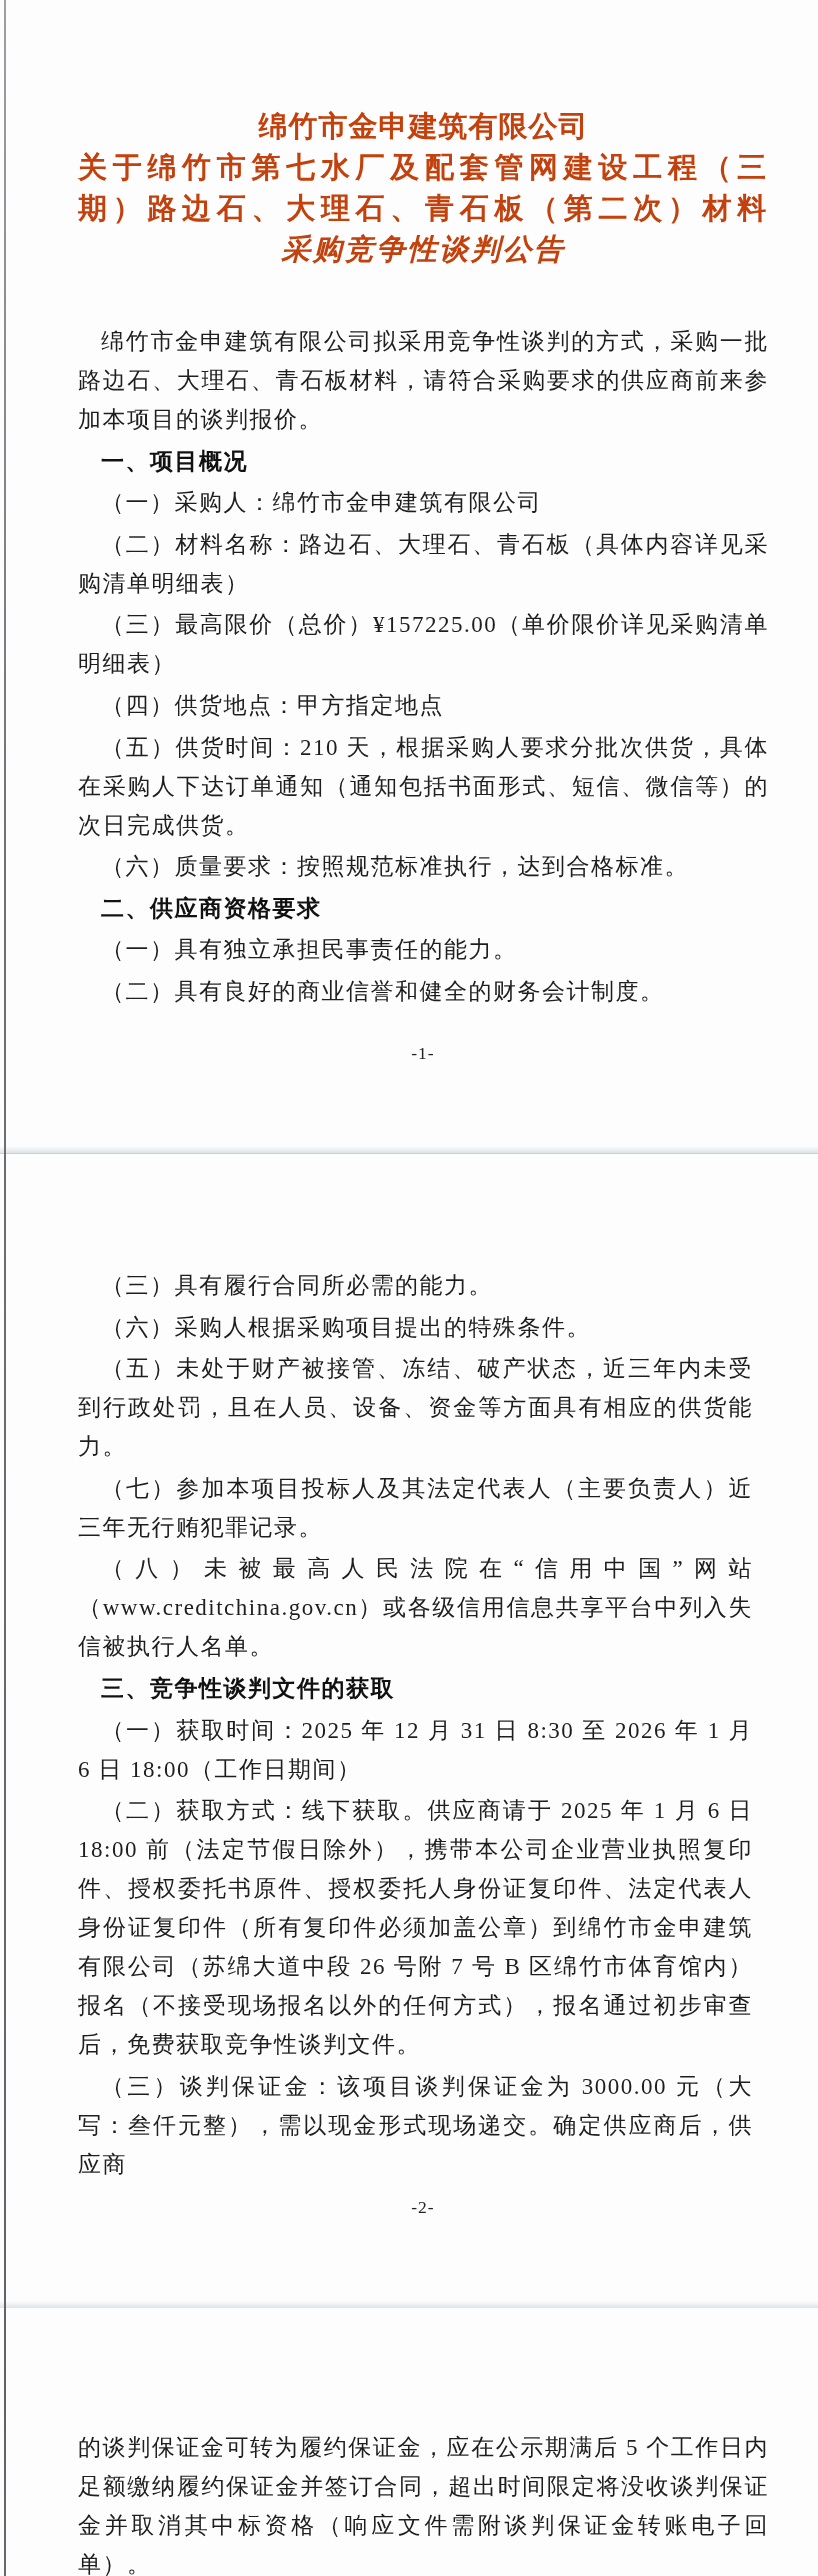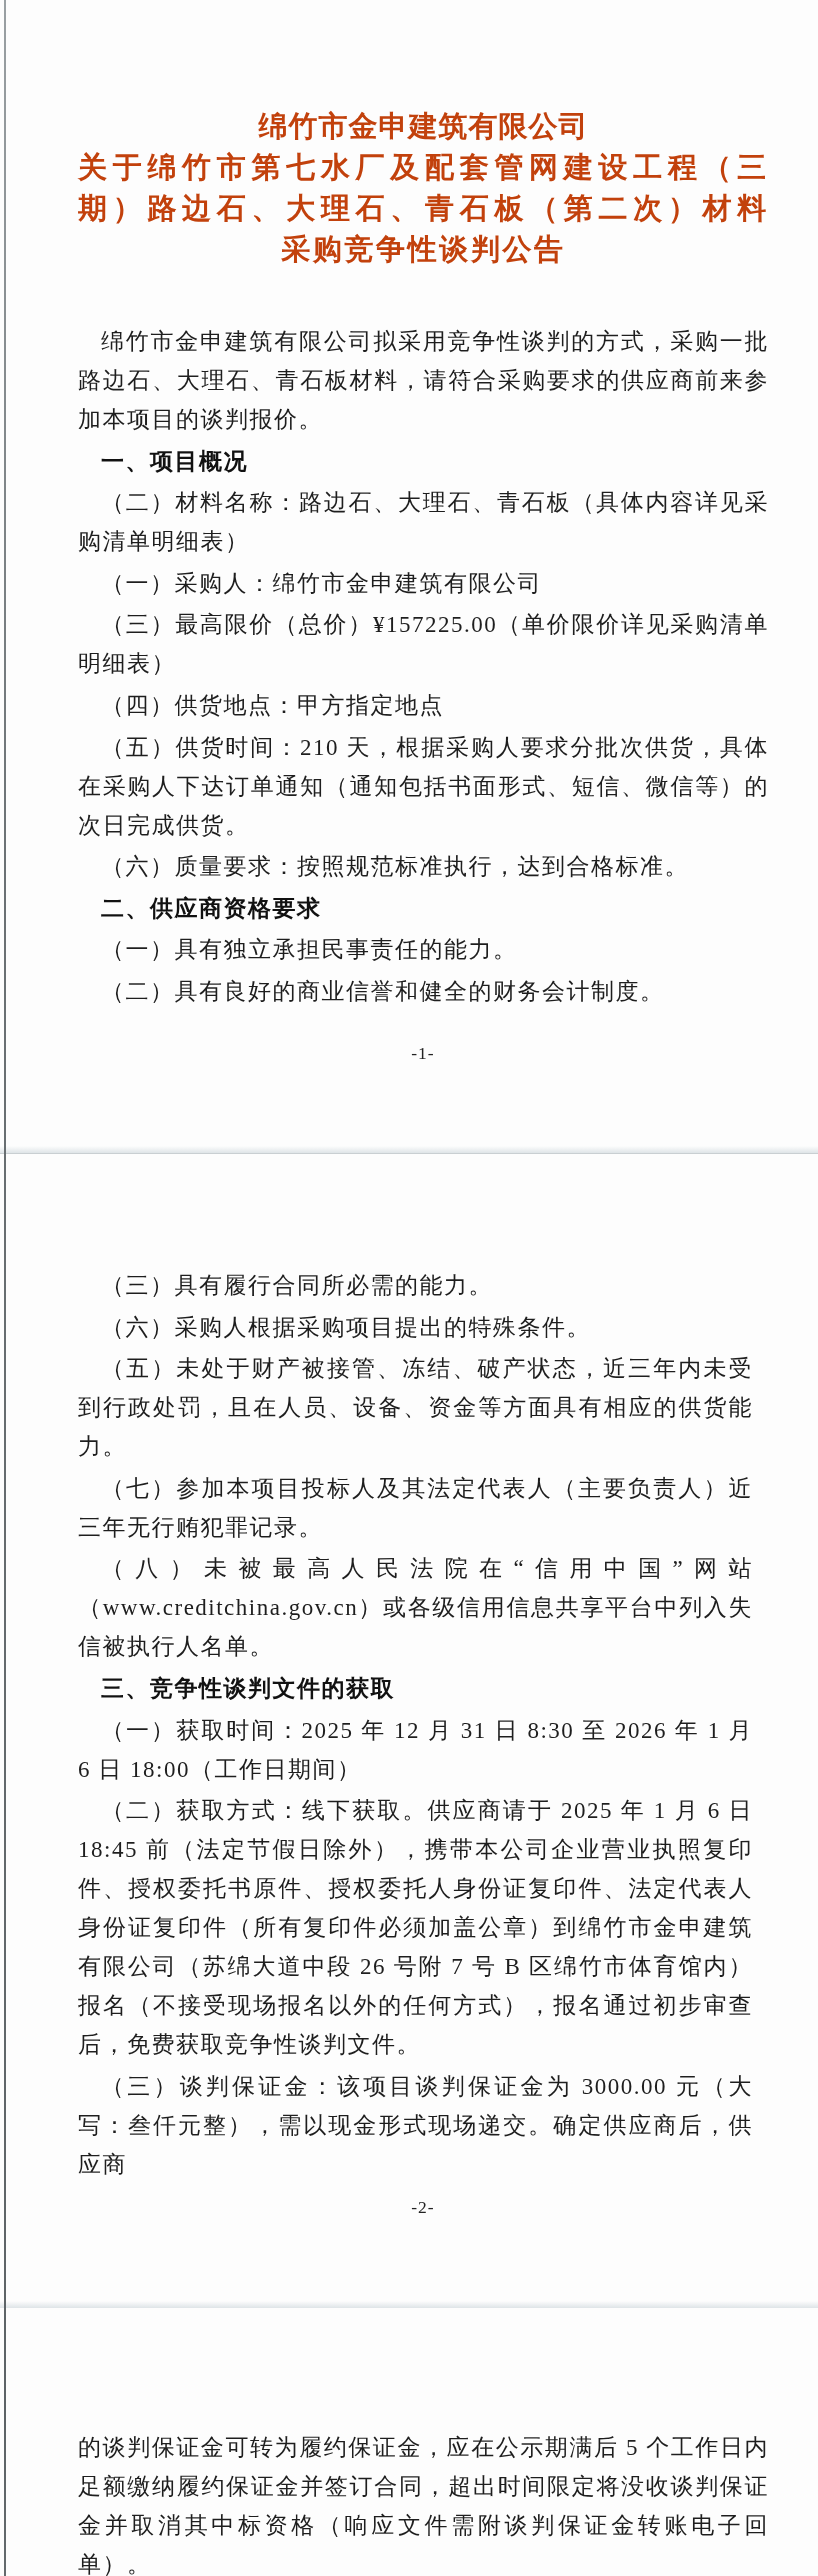--- a/index.html
+++ b/index.html
@@ -9,21 +9,21 @@
   .page::after{content:"";position:absolute;left:0;right:0;bottom:0;height:7.2px;
           background:linear-gradient(to bottom,rgba(185,198,205,0),rgba(185,198,205,.45));}
   #page-1{top:0;height:1153px;padding:106px 49px 0 78px;}
   #page-2{top:1154px;height:1154px;padding:112px 65px 0 78px;}
   #page-3{top:2308px;height:1154px;padding:120px 49px 0 78px;}
 
   .title{margin:0 0 52px 0;}
   .title-line{white-space:nowrap;text-align:center;color:#c2410c;
       font:700 29px "Liberation Serif","DejaVu Serif",serif;line-height:41px;letter-spacing:1px;}
   .title-line:nth-child(2),.title-line:nth-child(3){letter-spacing:5.7px;}
-  .title-line:nth-child(4){letter-spacing:2.6px;}
+  .title-line:nth-child(4){letter-spacing:2.6px;font-style:italic;}
 
   .para{font:400 23px "Liberation Serif","DejaVu Serif",serif;color:#1e1e1e;
       line-height:39px;letter-spacing:1.5px;text-align:justify;text-indent:23px;margin:0 0 2.6px 0;}
   .para.noindent{text-indent:0;}
   .heading{font:700 23px "Liberation Sans","DejaVu Sans",sans-serif;color:#111;
       line-height:39px;letter-spacing:1.5px;text-align:justify;text-indent:23px;margin:2.6px 0 2.6px 0;}
   .u{text-decoration-thickness:1px;text-underline-offset:4.6px;}
 
   .pagenum{position:absolute;top:1043px;left:78px;width:690px;text-align:center;
       font:400 17.5px "Liberation Serif","DejaVu Serif",serif;color:#222;letter-spacing:1px;}
@@ -39,43 +39,43 @@
   <section class="page" id="page-1">
     <div class="flow">
         <div class="title">
           <div class="title-line">绵竹市金申建筑有限公司</div>
           <div class="title-line">关于绵竹市第七水厂及配套管网建设工程（三</div>
           <div class="title-line">期）路边石、大理石、青石板（第二次）材料</div>
           <div class="title-line">采购竞争性谈判公告</div>
         </div>
         <p class="para"><span>绵竹市金申建筑有限公司拟采用竞争性谈判的方式，采购一批</span><span class="u">路边石、大理石、青石板</span><span>材料，请符合采购要求的供应商前来参加本项目的谈判报价。</span></p>
         <p class="heading"><span>一、项目概况</span></p>
+        <p class="para"><span>（一）采购人：绵竹市金申建筑有限公司</span></p>
         <p class="para"><span>（二）材料名称：</span><span class="u">路边石、大理石、青石板</span><span>（具体内容详见采购清单明细表）</span></p>
-        <p class="para"><span>（一）采购人：绵竹市金申建筑有限公司</span></p>
         <p class="para"><span>（三）最高限价（总价）</span><span class="u">¥157225.00</span><span>（单价限价详见采购清单明细表）</span></p>
         <p class="para"><span>（四）供货地点：甲方指定地点</span></p>
         <p class="para"><span>（五）供货时间：</span><span class="u">210</span><span> 天，根据采购人要求分批次供货，具体在采购人下达订单通知（通知包括书面形式、短信、微信等）的次日完成供货。</span></p>
         <p class="para"><span>（六）质量要求：按照规范标准执行，达到合格标准。</span></p>
         <p class="heading"><span>二、供应商资格要求</span></p>
         <p class="para"><span>（一）具有独立承担民事责任的能力。</span></p>
         <p class="para"><span>（二）具有良好的商业信誉和健全的财务会计制度。</span></p>
       </div>
     <div class="pagenum">-1-</div>
   </section>
 
   <section class="page" id="page-2">
     <div class="flow">
         <p class="para"><span>（三）具有履行合同所必需的能力。</span></p>
         <p class="para"><span>（六）采购人根据采购项目提出的特殊条件。</span></p>
         <p class="para"><span>（五）未处于财产被接管、冻结、破产状态，近三年内未受到行政处罚，且在人员、设备、资金等方面具有相应的供货能力。</span></p>
         <p class="para"><span>（七）参加本项目投标人及其法定代表人（主要负责人）近三年无行贿犯罪记录。</span></p>
         <p class="para"><span>（八）未被最高人民法院在“信用中国”网站（www.creditchina.gov.cn）或各级信用信息共享平台中列入失信被执行人名单。</span></p>
         <p class="heading"><span>三、竞争性谈判文件的获取</span></p>
         <p class="para"><span>（一）获取时间：2025 年 12 月 31 日 8:30 至 2026 年 1 月 6 日 18:00（工作日期间）</span></p>
-        <p class="para"><span>（二）获取方式：线下获取。供应商请于 2025 年 1 月 6 日 18:45 前（法定节假日除外），携带本公司企业营业执照复印件、授权委托书原件、授权委托人身份证复印件、法定代表人身份证复印件（所有复印件必须加盖公章）到绵竹市金申建筑有限公司（苏绵大道中段 26 号附 7 号 B 区绵竹市体育馆内）报名（不接受现场报名以外的任何方式），报名通过初步审查后，免费获取竞争性谈判文件。</span></p>
+        <p class="para"><span>（二）获取方式：线下获取。供应商请于 2025 年 1 月 6 日 18:00 前（法定节假日除外），携带本公司企业营业执照复印件、授权委托书原件、授权委托人身份证复印件、法定代表人身份证复印件（所有复印件必须加盖公章）到绵竹市金申建筑有限公司（苏绵大道中段 26 号附 7 号 B 区绵竹市体育馆内）报名（不接受现场报名以外的任何方式），报名通过初步审查后，免费获取竞争性谈判文件。</span></p>
         <p class="para"><span>（三）谈判保证金：该项目谈判保证金为 </span><span class="u">3000.00</span><span> 元（大写：叁仟元整），需以现金形式现场递交。确定供应商后，供应商</span></p>
       </div>
     <div class="pagenum">-2-</div>
   </section>
 
   <section class="page" id="page-3">
     <div class="flow">
         <p class="para noindent"><span>的谈判保证金可转为履约保证金，应在公示期满后 5 个工作日内足额缴纳履约保证金并签订合同，超出时间限定将没收谈判保证金并取消其中标资格（响应文件需附谈判保证金转账电子回单）。</span></p>
       </div>
 

